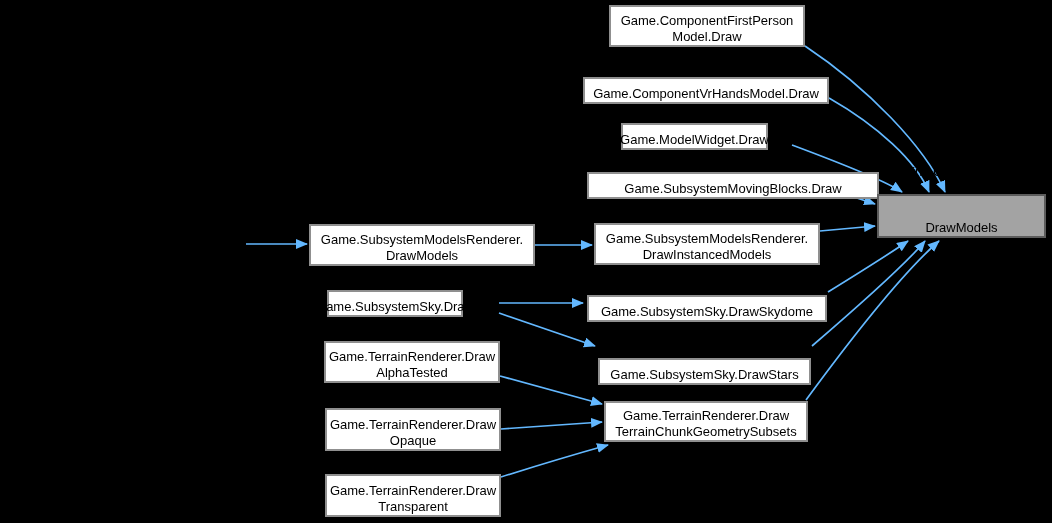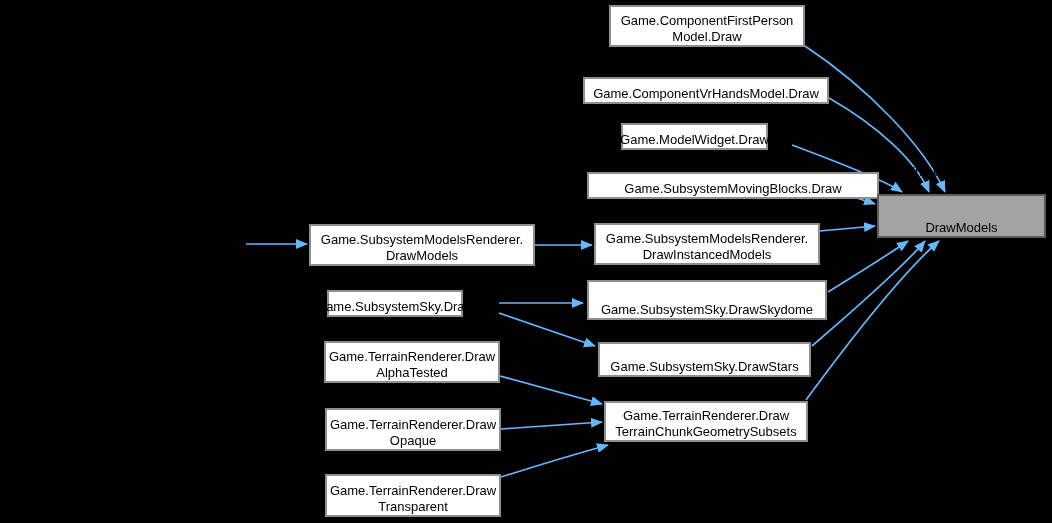--- a/index.html
+++ b/index.html
@@ -99,25 +99,25 @@
 
   <div class="node" style="left:594px; top:223px; width:226px; height:42px">
     <span class="ln">Game.SubsystemModelsRenderer.</span>
     <span class="ln">DrawInstancedModels</span>
   </div>
 
   <div class="node" style="left:327px; top:290px; width:136px; height:27px">
     <span class="ln">Game.SubsystemSky.Draw</span>
   </div>
 
-  <div class="node" style="left:587px; top:280px; width:240px; height:40px">
+  <div class="node" style="left:587px; top:295px; width:240px; height:27px">
     <span class="ln">Game.SubsystemSky.DrawSkydome</span>
   </div>
 
-  <div class="node" style="left:598px; top:342px; width:213px; height:35px">
+  <div class="node" style="left:598px; top:358px; width:213px; height:27px">
     <span class="ln">Game.SubsystemSky.DrawStars</span>
   </div>
 
   <div class="node" style="left:324px; top:341px; width:176px; height:42px">
     <span class="ln">Game.TerrainRenderer.Draw</span>
     <span class="ln">AlphaTested</span>
   </div>
 
   <div class="node" style="left:325px; top:408px; width:176px; height:43px">
     <span class="ln">Game.TerrainRenderer.Draw</span>

